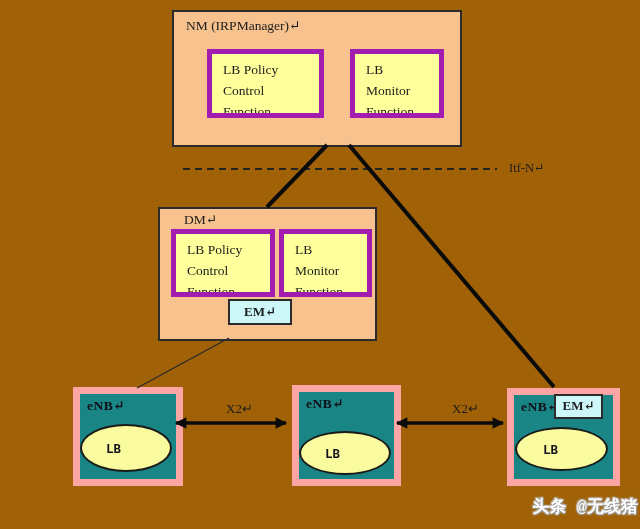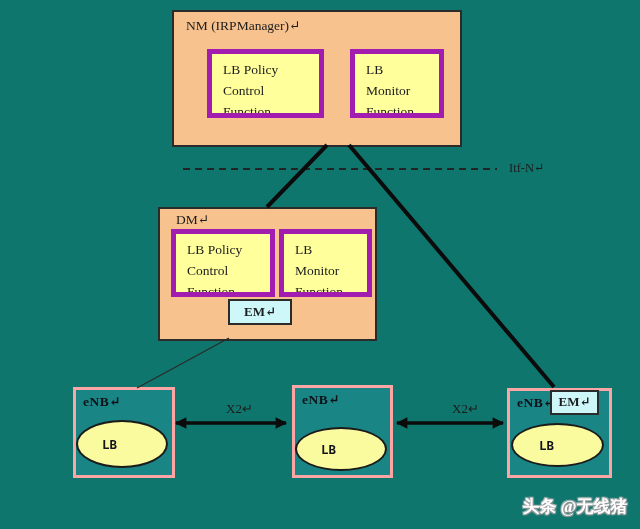--- a/index.html
+++ b/index.html
@@ -1,57 +1,57 @@
 <!DOCTYPE html>
 <html><head>
 <meta charset="utf-8">
 <style>
   html,body{margin:0;padding:0;}
   .canvas{
     position:relative; width:640px; height:529px;
-    background:#0f766e; overflow:hidden;
+    background:#a16207; overflow:hidden;
     font-family:"Liberation Serif","DejaVu Serif",serif;
     color:#1c1c1c;
   }
   .overlay{position:absolute; left:0; top:0; z-index:3; pointer-events:none;}
   .overlay .dashed{stroke:#232323; stroke-width:1.8; stroke-dasharray:7 5;}
   .overlay .thick{stroke:#0b0b0b; stroke-width:4;}
   .overlay .thin{stroke:#2a2a2a; stroke-width:1.3;}
   .overlay .xarrow{stroke:#0b0b0b; stroke-width:3.4;}
   .overlay marker path{fill:#0b0b0b;}
 
   .obox{ 
     position:absolute; background:#f7c28d; border:2px solid #2b2b2b; z-index:2;
   }
   .nm{left:172px; top:10px; width:286px; height:133px;}
   .dm{left:158px; top:207px; width:215px; height:130px;}
   .obox-title{position:absolute; font-size:13.5px; white-space:nowrap;}
   .nm .obox-title{left:12px; top:5px;}
-  .dm .obox-title{left:16px; top:2px;}
+  .dm .obox-title{left:24px; top:2px;}
 
   .ybox{ 
     position:absolute; background:#ffff9c; border:5px solid #a21caf;
     overflow:hidden; font-size:13.5px; line-height:21px;
     padding:5px 0 0 11px; box-sizing:content-box;
   }
   .nm-policy{left:33px; top:37px; width:96px; height:54px;}
   .nm-monitor{left:176px; top:37px; width:73px; height:54px;}
   .dm-policy{left:11px; top:20px; width:83px; height:53px;}
   .dm-monitor{left:119px; top:20px; width:72px; height:53px;}
   .yline{white-space:nowrap;}
 
   .embox{ 
     position:absolute; background:#cdf7f9; border:2px solid #2b2b2b;
     text-align:center; font-size:13px; z-index:2;font-weight:bold;
   }
   .dm-em{left:68px; top:90px; width:60px; height:22px; line-height:22px;}
   .enb-em{left:40px; top:-1px; width:45px; height:21px; line-height:20px;}
 
   .enb{ 
-    position:absolute; background:#1a8585; border:3px solid #fca5a5; z-index:2;
+    position:absolute; background:#1a8585; border:7px solid #fca5a5; z-index:2;
   }
   .enb1{left:73px;  top:387px; width:96px; height:85px;}
   .enb2{left:292px; top:385px; width:95px; height:87px;}
   .enb3{left:507px; top:388px; width:99px; height:84px;}
   .enb-label{
     position:absolute; left:7px; top:3px; font-weight:bold; font-size:13.5px;
     color:#101018; letter-spacing:0.5px;
   }
   .lb-ellipse{
     position:absolute; background:#fafa9e; border:2px solid #1b1b1b;
@@ -69,22 +69,22 @@
 
   .itfn-label{position:absolute; left:503px; top:160px; font-size:12.5px; z-index:2; white-space:nowrap;margin-left:6px;}
 
   .caption{
     position:absolute; left:235px; top:502px; z-index:2;
     font-family:"DejaVu Sans","Liberation Sans",sans-serif;
     font-size:13px; font-weight:bold; color:#1d1d1d; letter-spacing:2px; white-space:nowrap;
   }
   .watermark{
     position:absolute; left:512px; top:495px; width:126px; z-index:4;
-    font-family:Liberation Serif, serif;
-    font-size:17px; font-weight:bold; text-align:center; white-space:nowrap;
+    font-family:Liberation Mono, monospace;
+    font-size:17px; font-weight:bold; text-align:right; white-space:nowrap;
     color:#ffffff;
     text-shadow:1px 1px 1px #8f8f8f, -1px -1px 1px #c4c4c4, 1px -1px 1px #b0b0b0, -1px 1px 1px #a6a6a6;
   }
 </style>
 </head>
 <body>
 
 <div class="canvas">
 
   <svg class="overlay" width="640" height="529" viewBox="0 0 640 529">

